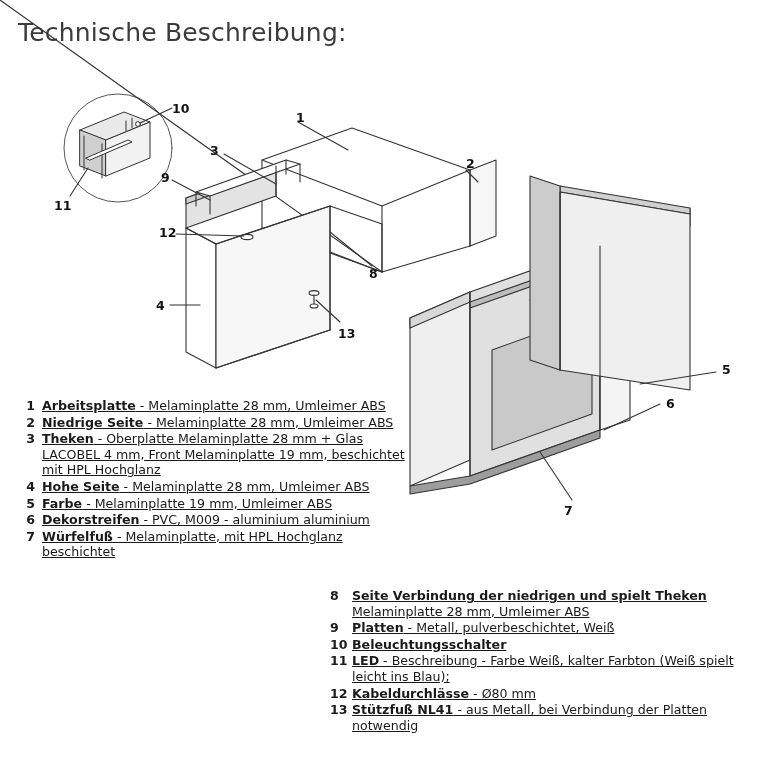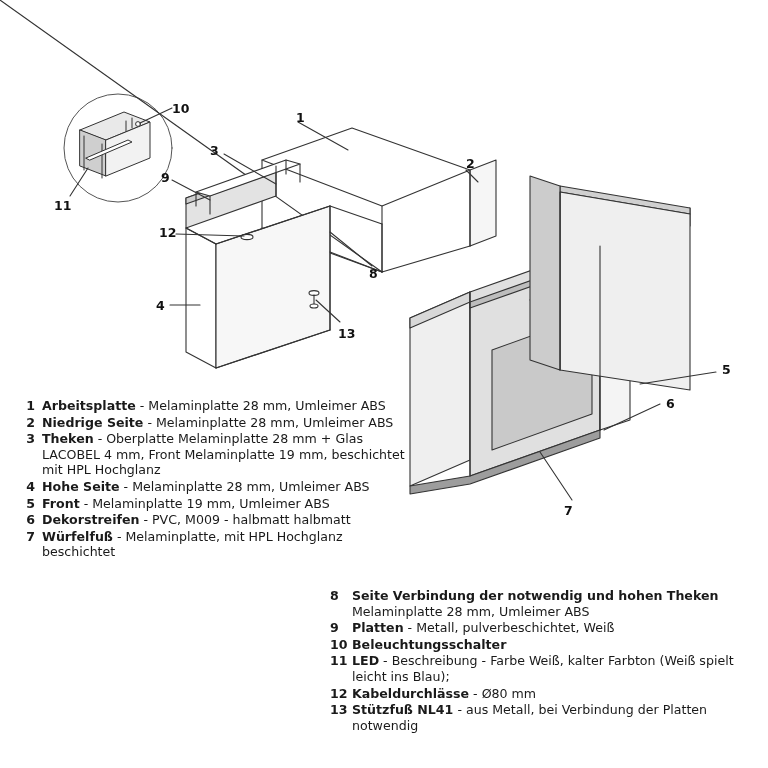--- a/index.html
+++ b/index.html
@@ -65,36 +65,38 @@
     box-sizing: content-box;
   }
   .legend-right .legend-num {
     width: 17px;
     flex: 0 0 17px;
     text-align: left;
     padding-right: 5px;
   }
   .legend-text {
     flex: 1;
+    text-decoration: underline;
   }
   .legend-text b {
     font-weight: bold;
   }
   .lbl {
     position: absolute;
     font-size: 12.5px;
     font-weight: bold;
     color: #111;
   }
 </style>
 </head>
 <body>
 
 <div id="page">
 
+  <div class="title">Technische Beschreibung:</div>
 
   <svg class="drawing" viewBox="0 0 768 768">
     <g fill="none" stroke="#333333" stroke-width="1.1" stroke-linejoin="round" stroke-linecap="round">
 
       <circle cx="118" cy="148" r="54" fill="#ffffff" stroke="#555555" stroke-width="1"></circle>
 
       <g stroke="#333333" stroke-width="1">
         <polygon points="80,130 124,112 150,122 106,140" fill="#e9e9e9"></polygon>
         <polygon points="80,130 106,140 106,176 80,166" fill="#cfcfcf"></polygon>
         <polygon points="106,140 150,122 150,158 106,176" fill="#f2f2f2"></polygon>
@@ -223,36 +225,36 @@
     <div class="legend-row">
       <div class="legend-num">3</div>
       <div class="legend-text"><b>Theken</b><span> - Oberplatte Melaminplatte 28 mm + Glas LACOBEL 4 mm, Front Melaminplatte 19 mm, beschichtet mit HPL Hochglanz</span></div>
     </div>
     <div class="legend-row">
       <div class="legend-num">4</div>
       <div class="legend-text"><b>Hohe Seite</b><span> - Melaminplatte 28 mm, Umleimer ABS</span></div>
     </div>
     <div class="legend-row">
       <div class="legend-num">5</div>
-      <div class="legend-text"><b>Front</b><span> - Melaminplatte 19 mm, Umleimer ABS</span></div>
+      <div class="legend-text"><b>Farbe</b><span> - Melaminplatte 19 mm, Umleimer ABS</span></div>
     </div>
     <div class="legend-row">
       <div class="legend-num">6</div>
-      <div class="legend-text"><b>Dekorstreifen</b><span> - PVC, M009 - halbmatt halbmatt</span></div>
+      <div class="legend-text"><b>Dekorstreifen</b><span> - PVC, M009 - aluminium aluminium</span></div>
     </div>
     <div class="legend-row">
       <div class="legend-num">7</div>
       <div class="legend-text"><b>Würfelfuß</b><span> - Melaminplatte, mit HPL Hochglanz beschichtet</span></div>
     </div>
   </div>
 
   <div class="legend-right">
     <div class="legend-row">
       <div class="legend-num">8</div>
-      <div class="legend-text"><b>Seite Verbindung der notwendig und hohen Theken</b><span> Melaminplatte 28 mm, Umleimer ABS</span></div>
+      <div class="legend-text"><b>Seite Verbindung der niedrigen und spielt Theken</b><span> Melaminplatte 28 mm, Umleimer ABS</span></div>
     </div>
     <div class="legend-row">
       <div class="legend-num">9</div>
       <div class="legend-text"><b>Platten</b><span> - Metall, pulverbeschichtet, Weiß</span></div>
     </div>
     <div class="legend-row">
       <div class="legend-num">10</div>
       <div class="legend-text"><b>Beleuchtungsschalter</b><span></span></div>
     </div>
     <div class="legend-row">

